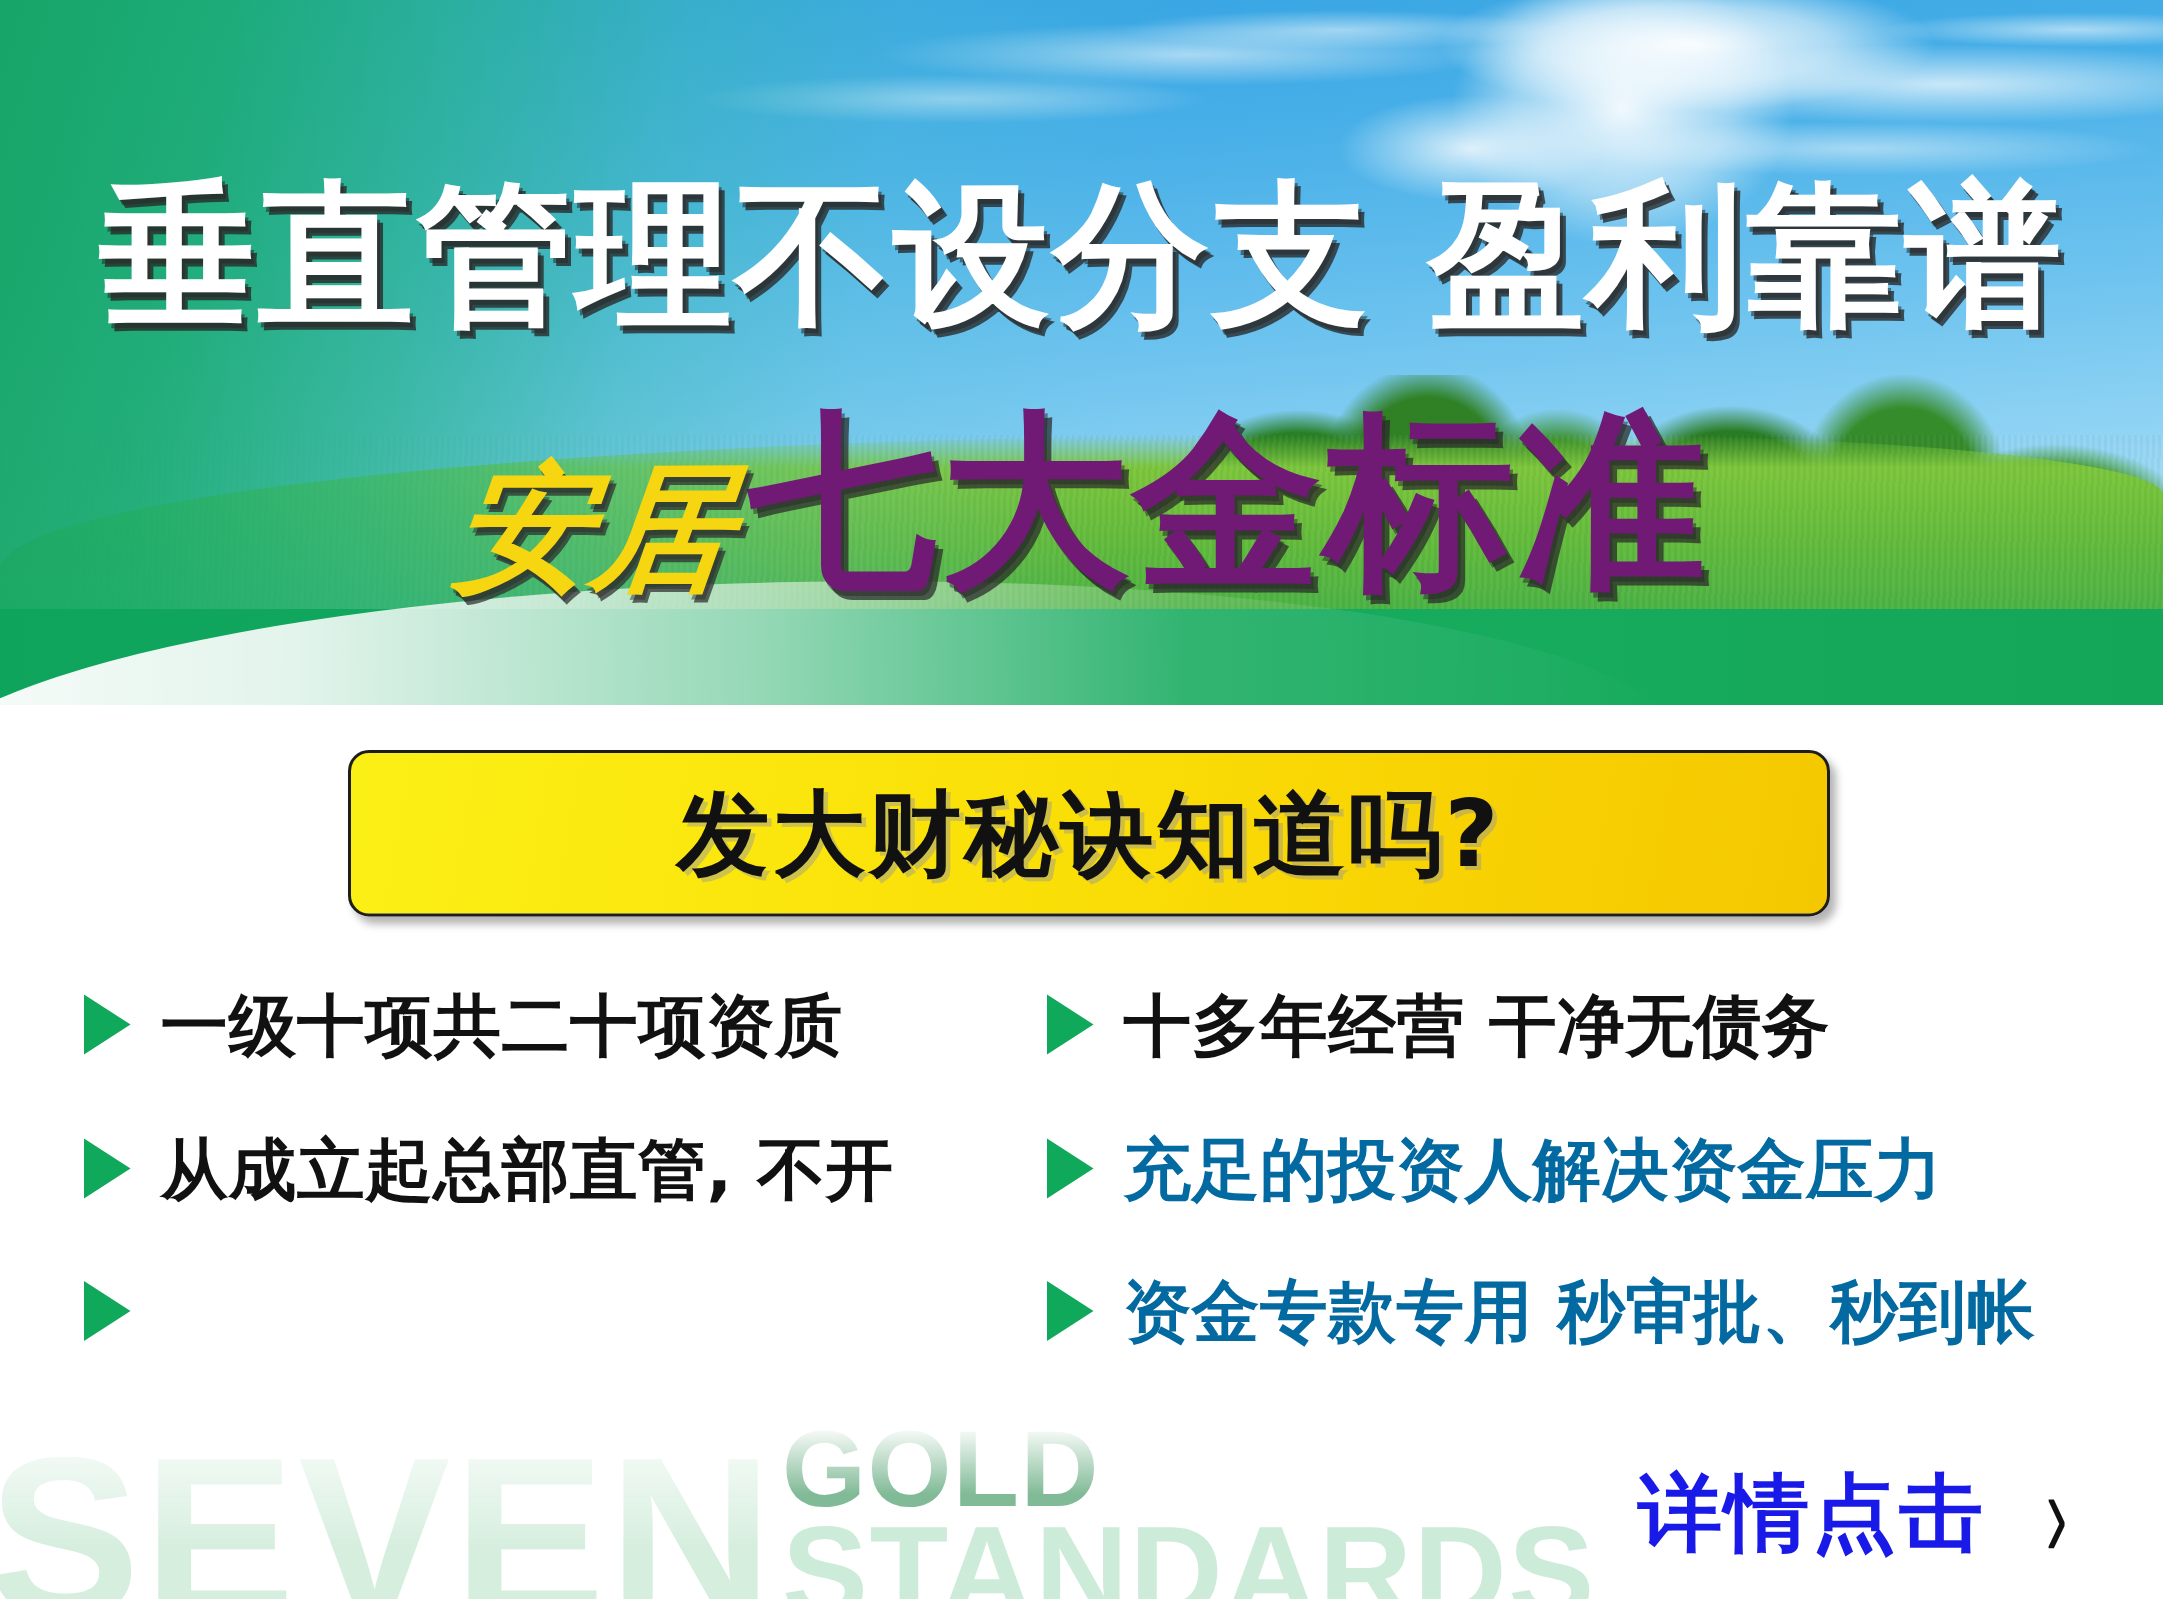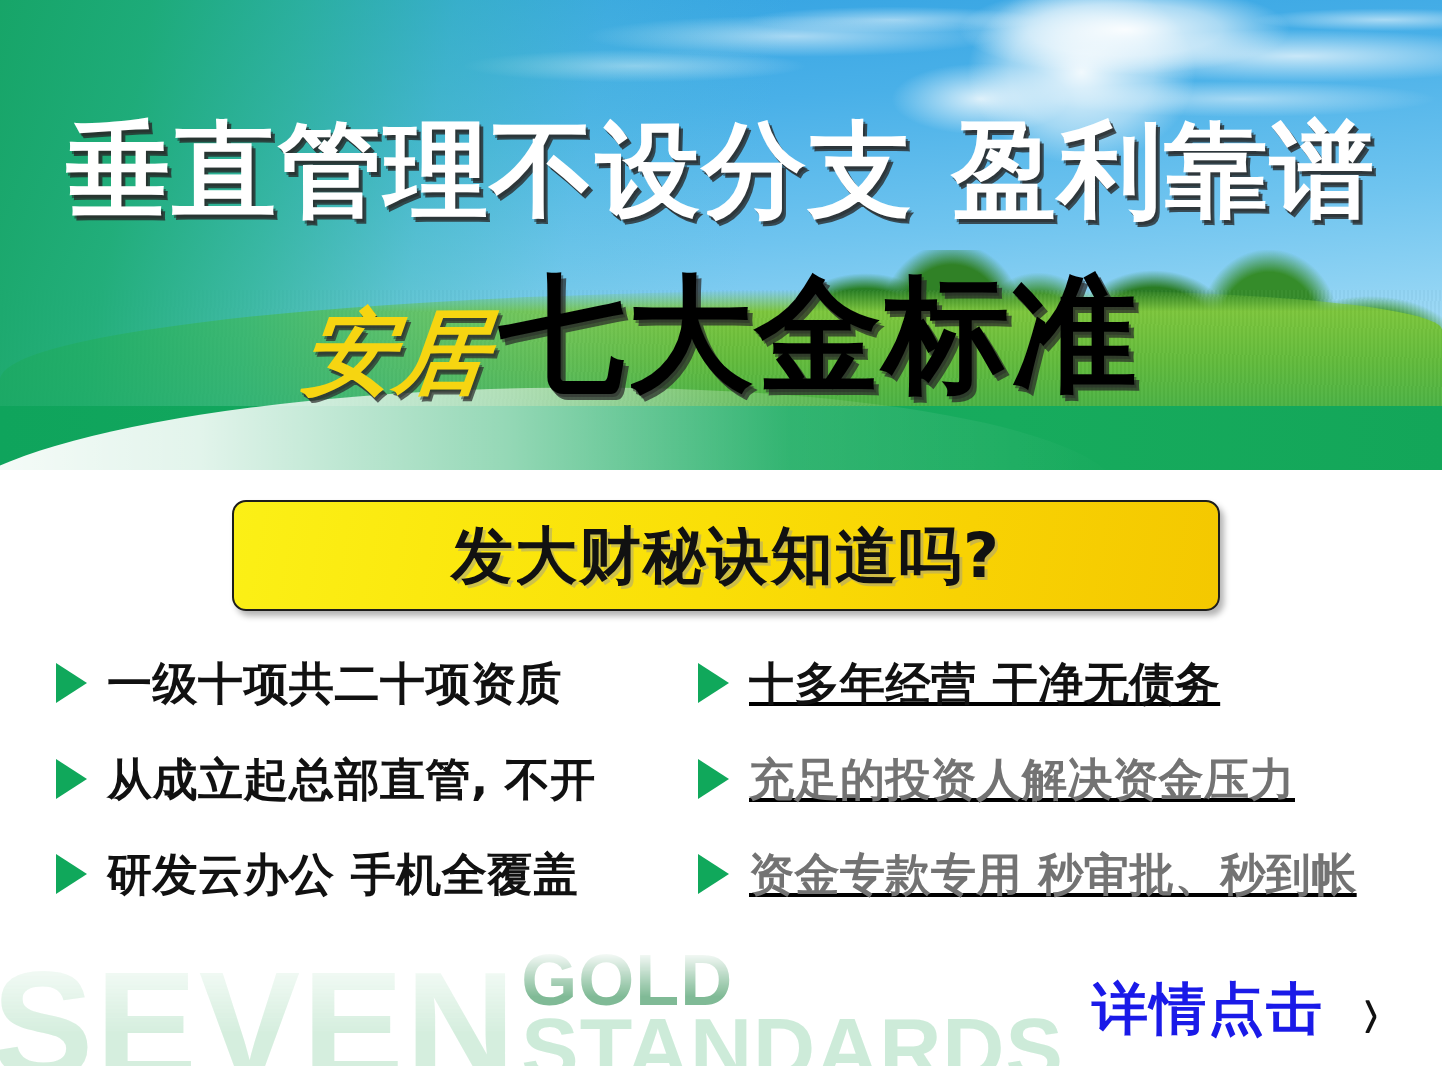--- a/index.html
+++ b/index.html
@@ -140,21 +140,21 @@
     vertical-align: -6px;
     text-shadow:
       4px 5px 0 rgba(45,45,45,.72),
       2px 3px 0 rgba(45,45,45,.5);
     font-family: "DejaVu Sans", "Liberation Sans", sans-serif;
   }
   .hl2-main {
     display: inline-block;
     font-size: 126px;
     font-weight: 700;
-    color: #000000;
+    color: #701a75;
     letter-spacing: 2px;
     margin-left: 10px;
     text-shadow:
       5px 6px 0 rgba(40,40,40,.72),
       2px 3px 0 rgba(40,40,40,.5);
     font-family: "DejaVu Sans", "Liberation Sans", sans-serif;
   }
 
   
   .body-area {
@@ -192,21 +192,21 @@
   .features {
     position: absolute;
     left: 0; top: 185px;
     width: 1442px;
   }
   .col {
     position: absolute;
     top: 0;
   }
   .col-left  { left: 56px;  width: 630px; }
-  .col-right { left: 698px; width: 700px; text-decoration: underline; }
+  .col-right { left: 698px; width: 700px; }
 
   .feat {
     display: flex;
     align-items: flex-start;
     margin-bottom: 38px;
   }
   .bullet {
     flex: 0 0 auto;
     width: 0; height: 0;
     border-top: 20px solid transparent;
@@ -216,21 +216,21 @@
     margin-right: 20px;
   }
   .feat-text {
     font-size: 45px;
     line-height: 1.28;
     font-weight: 700;
     color: #111111;
     letter-spacing: 0.5px;
     font-family: "DejaVu Sans", "Liberation Sans", sans-serif;
   }
-  .feat-text.green { color: #737373; }
+  .feat-text.green { color: #0369a1; }
   .hl-green { color: #16a44f; }
   .feat-indent-2 { display: block; }
 
   
   .cta {
     position: absolute;
     right: 62px; bottom: 18px;
     display: flex;
     align-items: center;
     gap: 38px;
@@ -338,23 +338,20 @@
 
         <div class="feat">
           <span class="bullet"></span>
           <span class="feat-text">
             <span class="feat-indent-2"><span>从成立起总部直管, 不开</span></span>
           </span>
         </div>
 
         <div class="feat">
           <span class="bullet"></span>
-          <span class="feat-text">
-            <span>研发云办公  手机全覆盖</span>
-          </span>
         </div>
 
       </div>
 
       <div class="col col-right">
 
         <div class="feat">
           <span class="bullet"></span>
           <span class="feat-text">
             <span>十多年经营  干净无债务</span>

